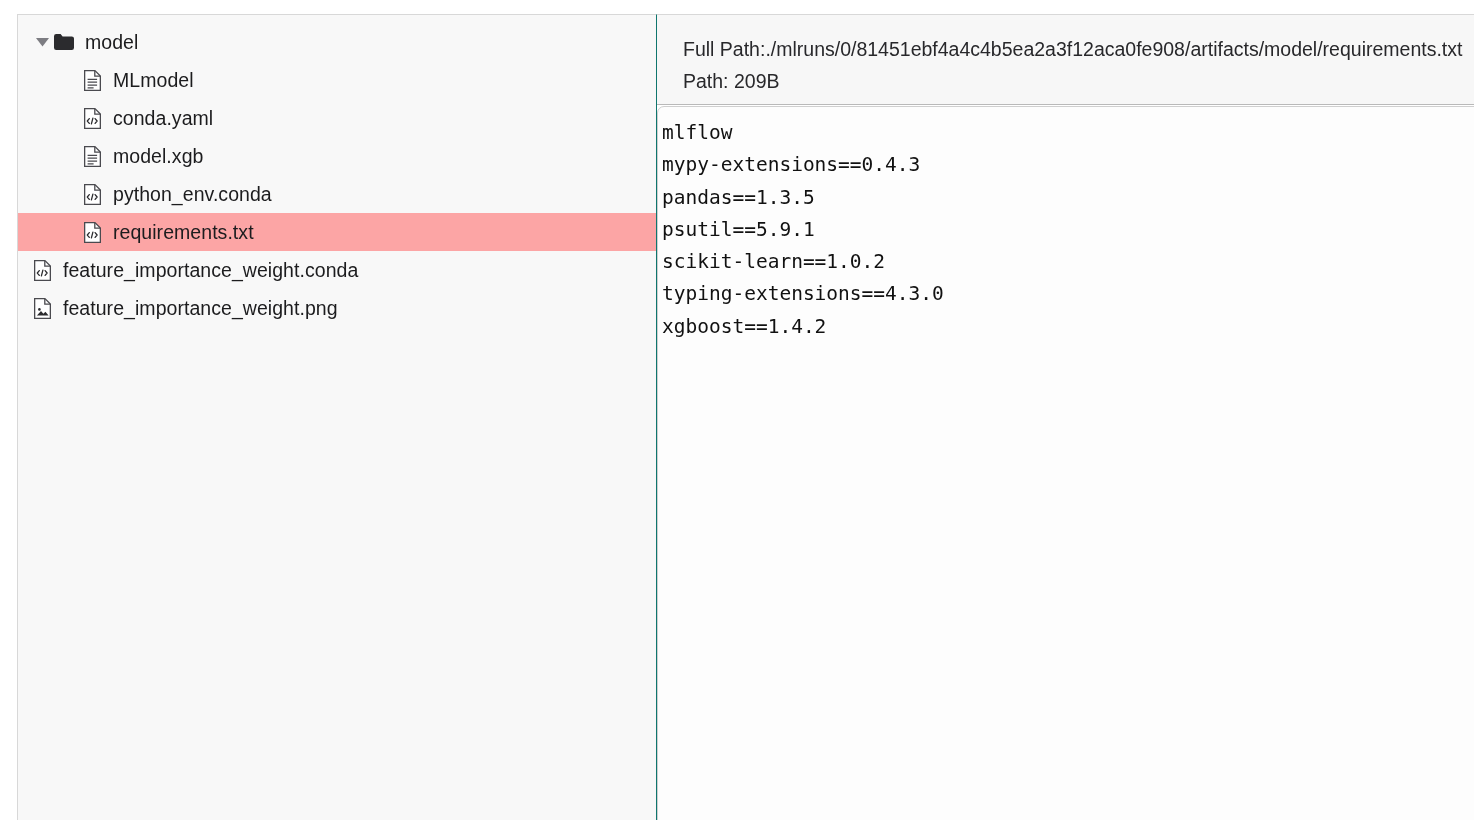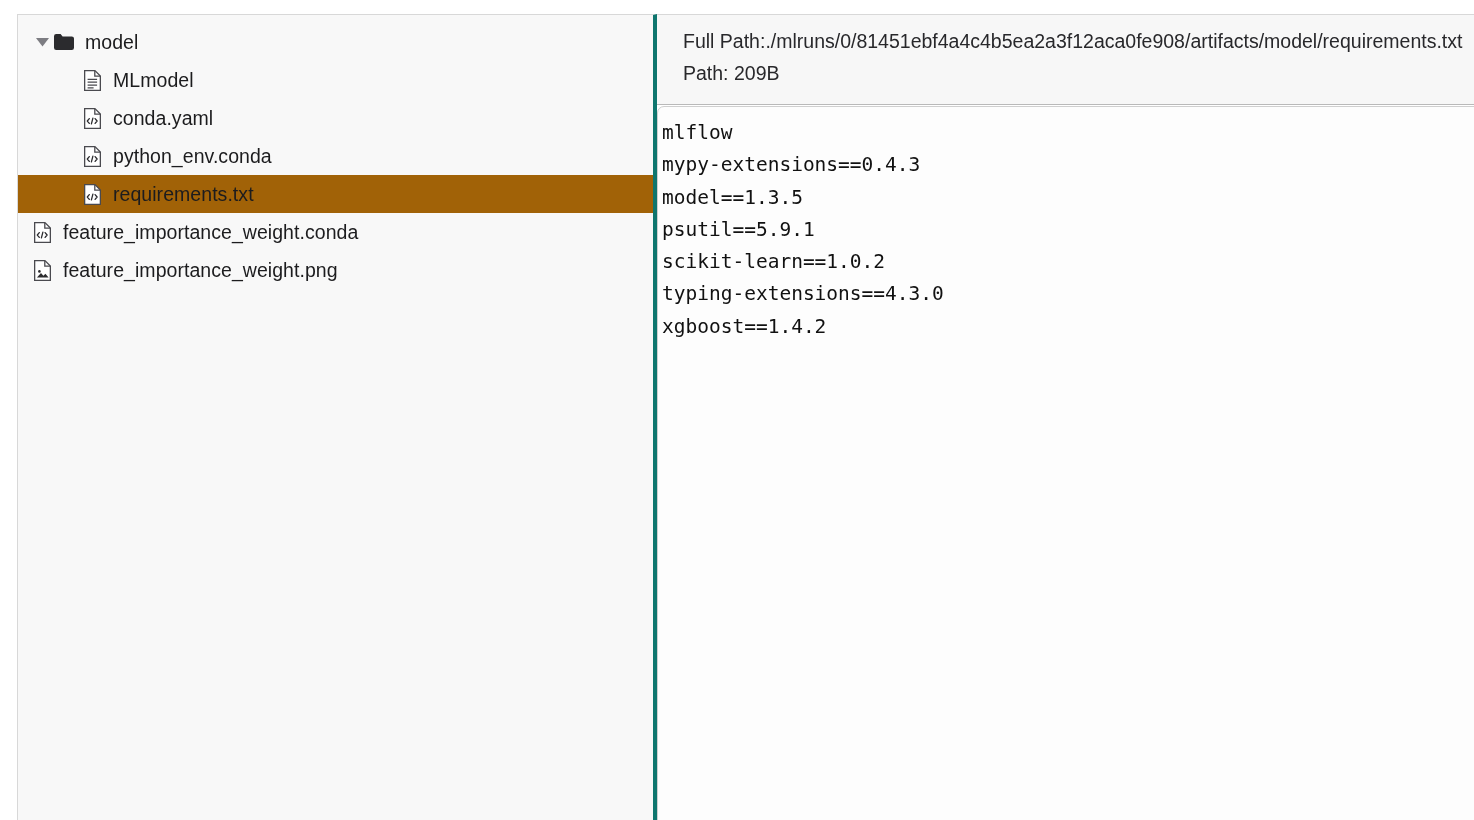--- a/index.html
+++ b/index.html
@@ -22,42 +22,42 @@
   
   .tree-panel {
     position: absolute;
     left: 17px;
     top: 14px;
     width: 640px;
     height: 806px;
     background: #f8f8f8;
     border-left: 1px solid #d8d8d8;
     border-top: 1px solid #d8d8d8;
-    border-right: 4px solid #0f766e;
+    border-right: 1px solid #0f766e;
     box-sizing: border-box;
     overflow: hidden;
   }
 
   .tree-list {
     padding-top: 8px;
   }
 
   .tree-row {
     position: relative;
     display: flex;
     align-items: center;
     height: 38px;
     font-size: 19.5px;
     color: #1c1c1e;
     white-space: nowrap;
     cursor: default;
   }
   .tree-row.depth0 { padding-left: 13px; }
   .tree-row.depth1 { padding-left: 63px; }
-  .tree-row.selected { background: #a16207; }
+  .tree-row.selected { background: #fca5a5; }
 
   .twisty {
     width: 22px;
     flex: 0 0 22px;
     display: flex;
     align-items: center;
     justify-content: center;
   }
   .twisty svg { display: block; }
 
@@ -88,21 +88,21 @@
     overflow: hidden;
   }
 
   .detail-header {
     position: relative;
     height: 91px;
     background: #f7f7f7;
     border-top: 1px solid #d8d8d8;
     border-bottom: 1px solid #b9b9b9;
     box-sizing: border-box;
-    padding: 10px 0 0 26px;
+    padding: 18px 0 0 26px;
     overflow: hidden;
     white-space: nowrap;
   }
 
   .meta-line {
     font-size: 19.5px;
     color: #28282b;
     line-height: 32px;
     white-space: nowrap;
   }
@@ -176,20 +176,32 @@
               </g>
             </svg>
           </span>
           <span class="row-label">conda.yaml</span>
         </div>
         <div class="tree-row depth1">
           <span class="row-icon">
             <svg width="17" height="21" viewBox="0 0 17 21">
               <path fill="#fff" stroke="#4a4a4f" stroke-width="1.3" d="M.65.65h10.3L16.35 6v14.35H.65z"></path>
               <path fill="none" stroke="#4a4a4f" stroke-width="1.3" d="M10.8 1v5.1h5.3"></path>
+              <g stroke="#4a4a4f" stroke-width="1.2">
+                <path d="M3.6 9.3h9.5M3.6 12.2h9.5M3.6 15.1h9.5M3.6 17.9h6"></path>
+              </g>
+            </svg>
+          </span>
+          <span class="row-label">model.xgb</span>
+        </div>
+        <div class="tree-row depth1">
+          <span class="row-icon">
+            <svg width="17" height="21" viewBox="0 0 17 21">
+              <path fill="#fff" stroke="#4a4a4f" stroke-width="1.3" d="M.65.65h10.3L16.35 6v14.35H.65z"></path>
+              <path fill="none" stroke="#4a4a4f" stroke-width="1.3" d="M10.8 1v5.1h5.3"></path>
               <g fill="none" stroke="#2b2b2e" stroke-width="1.3" stroke-linecap="round" stroke-linejoin="round">
                 <path d="M5.3 10.6 3.3 13l2 2.4"></path>
                 <path d="m11.1 10.6 2 2.4-2 2.4"></path>
                 <path d="m8.9 10.1-1.5 5.8"></path>
               </g>
             </svg>
           </span>
           <span class="row-label">python_env.conda</span>
         </div>
         <div class="tree-row depth1 selected">
@@ -237,21 +249,21 @@
   <div class="detail-panel">
 
     <div class="detail-header">
       <div class="meta-line"><span class="meta-label">Full Path:</span><span class="meta-value">./mlruns/0/81451ebf4a4c4b5ea2a3f12aca0fe908/artifacts/model/requirements.txt</span></div>
       <div class="meta-line"><span class="meta-label">Path:</span>&nbsp;<span class="meta-value">209B</span></div>
     </div>
 
     <div class="content-box">
       <pre class="code-text">mlflow
 mypy-extensions==0.4.3
-model==1.3.5
+pandas==1.3.5
 psutil==5.9.1
 scikit-learn==1.0.2
 typing-extensions==4.3.0
 xgboost==1.4.2</pre>
     </div>
 
   </div>
 </div>
 
 </body></html>

